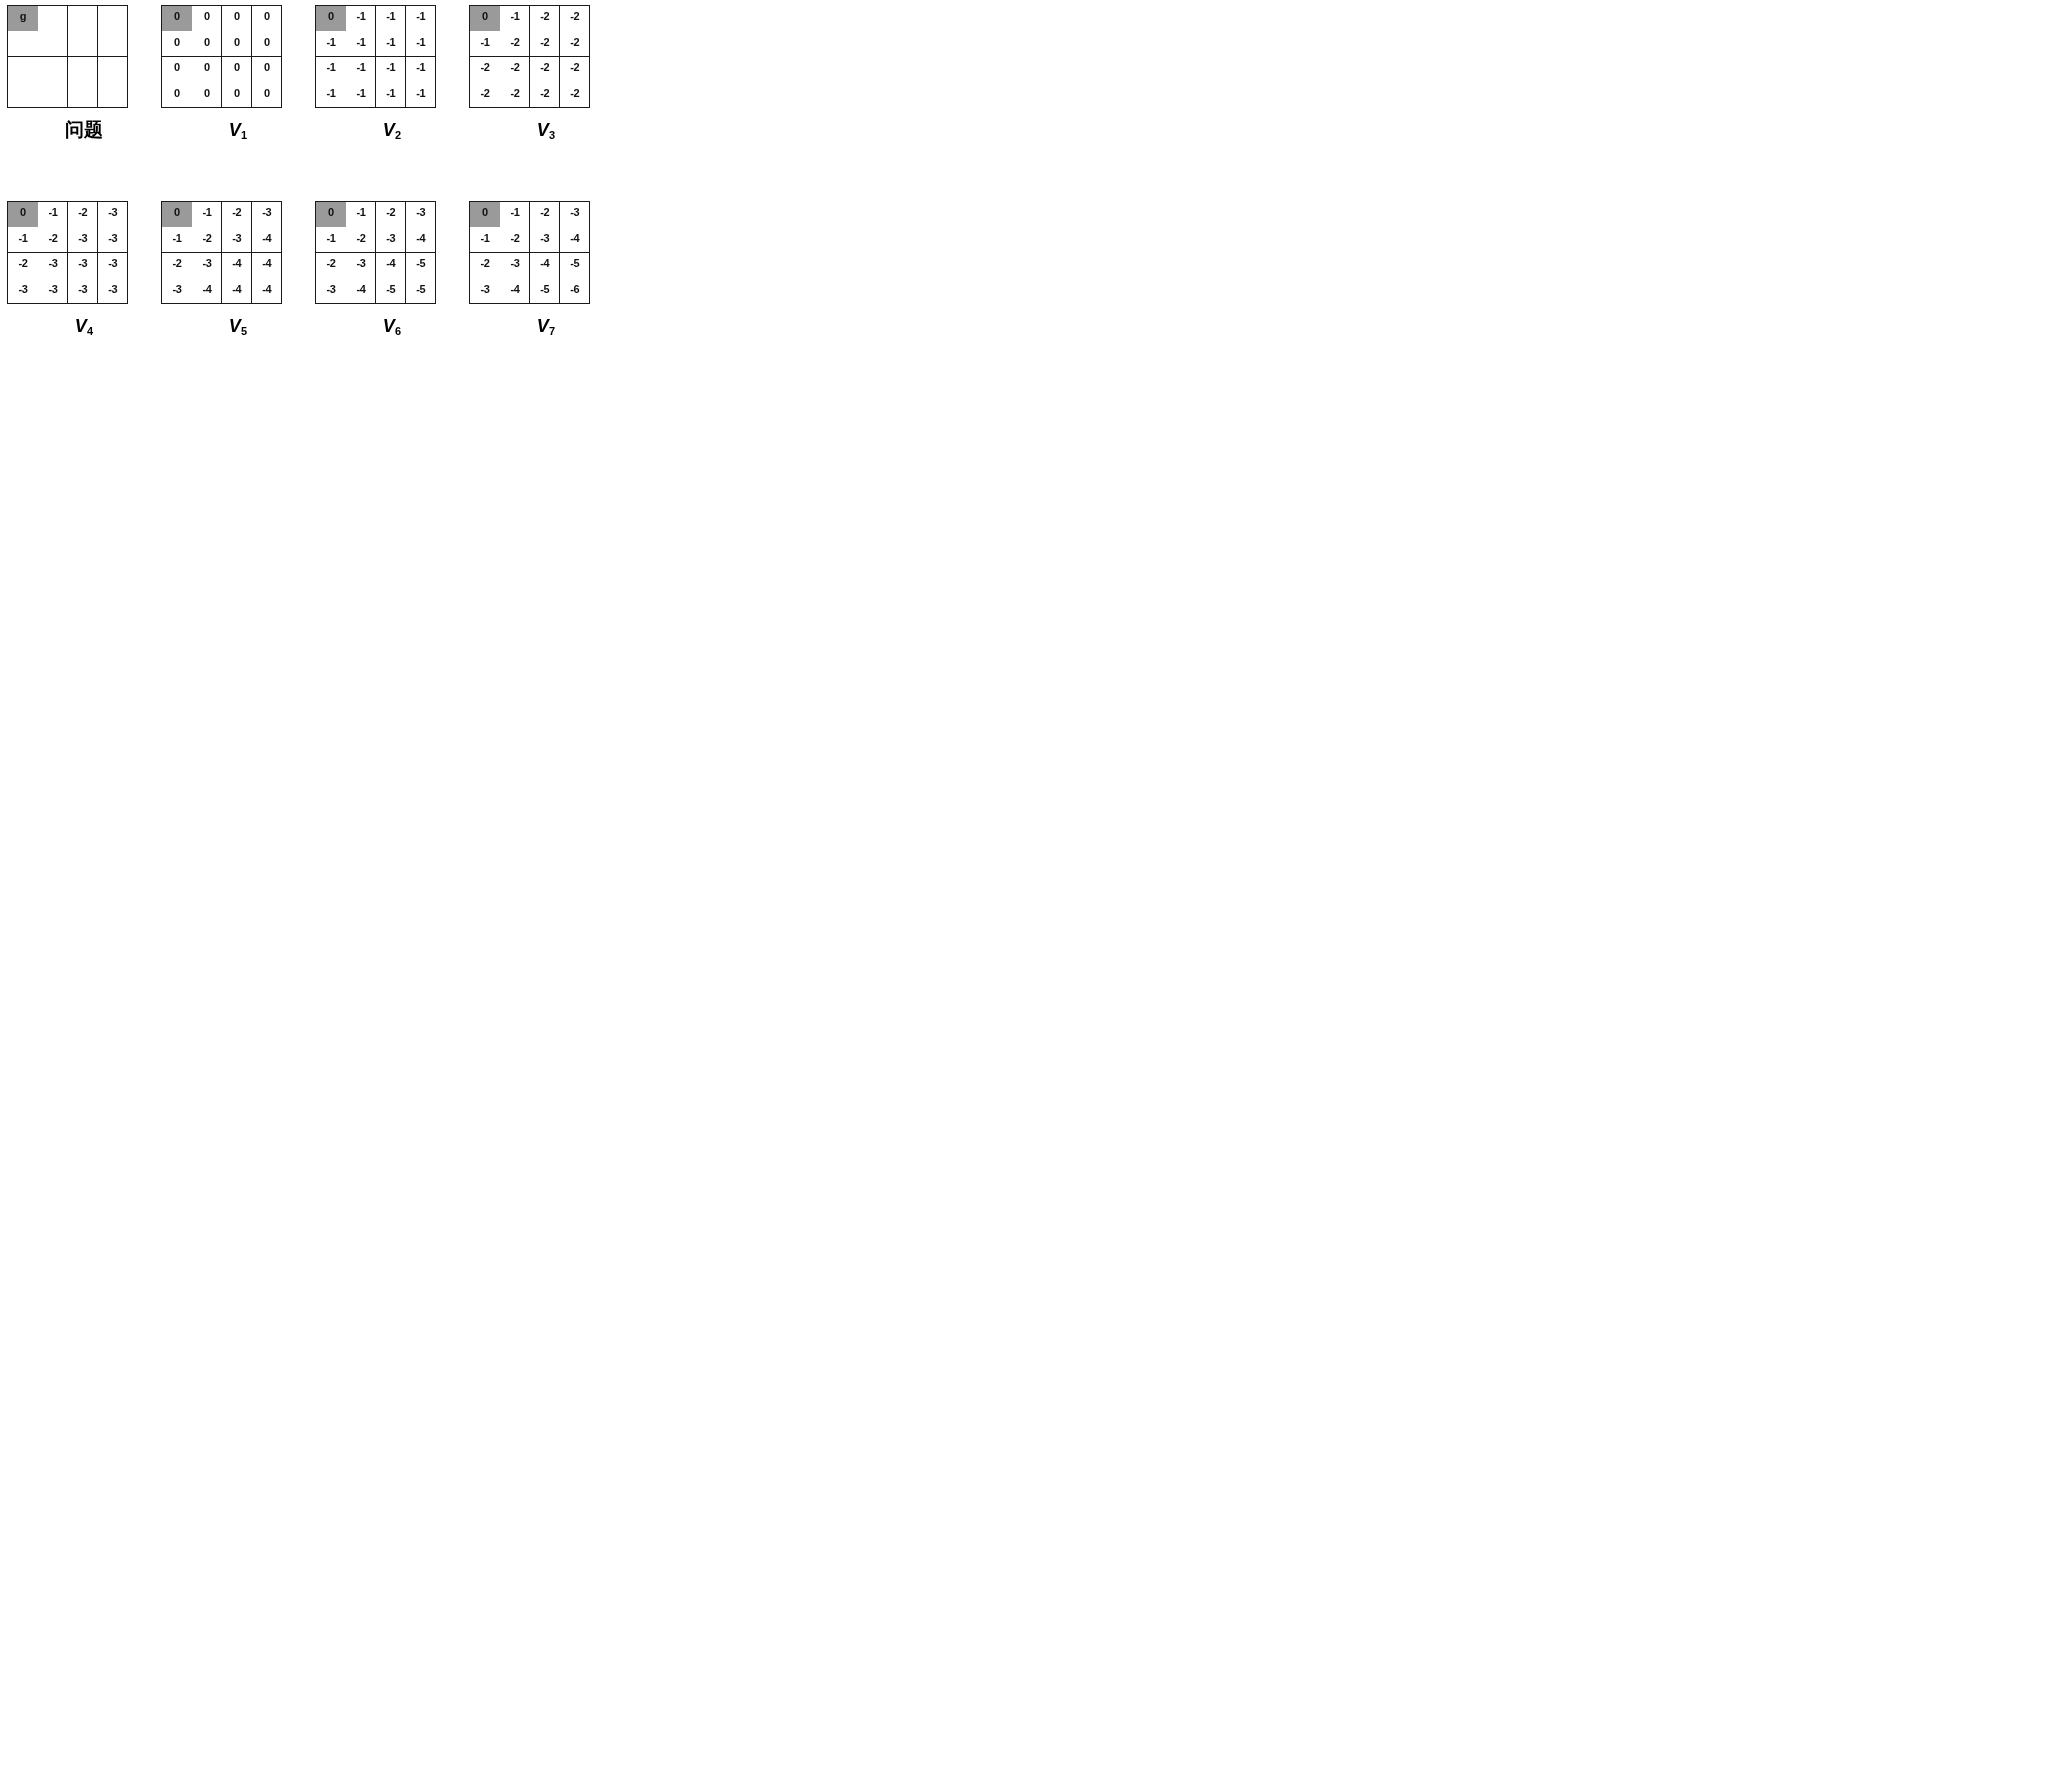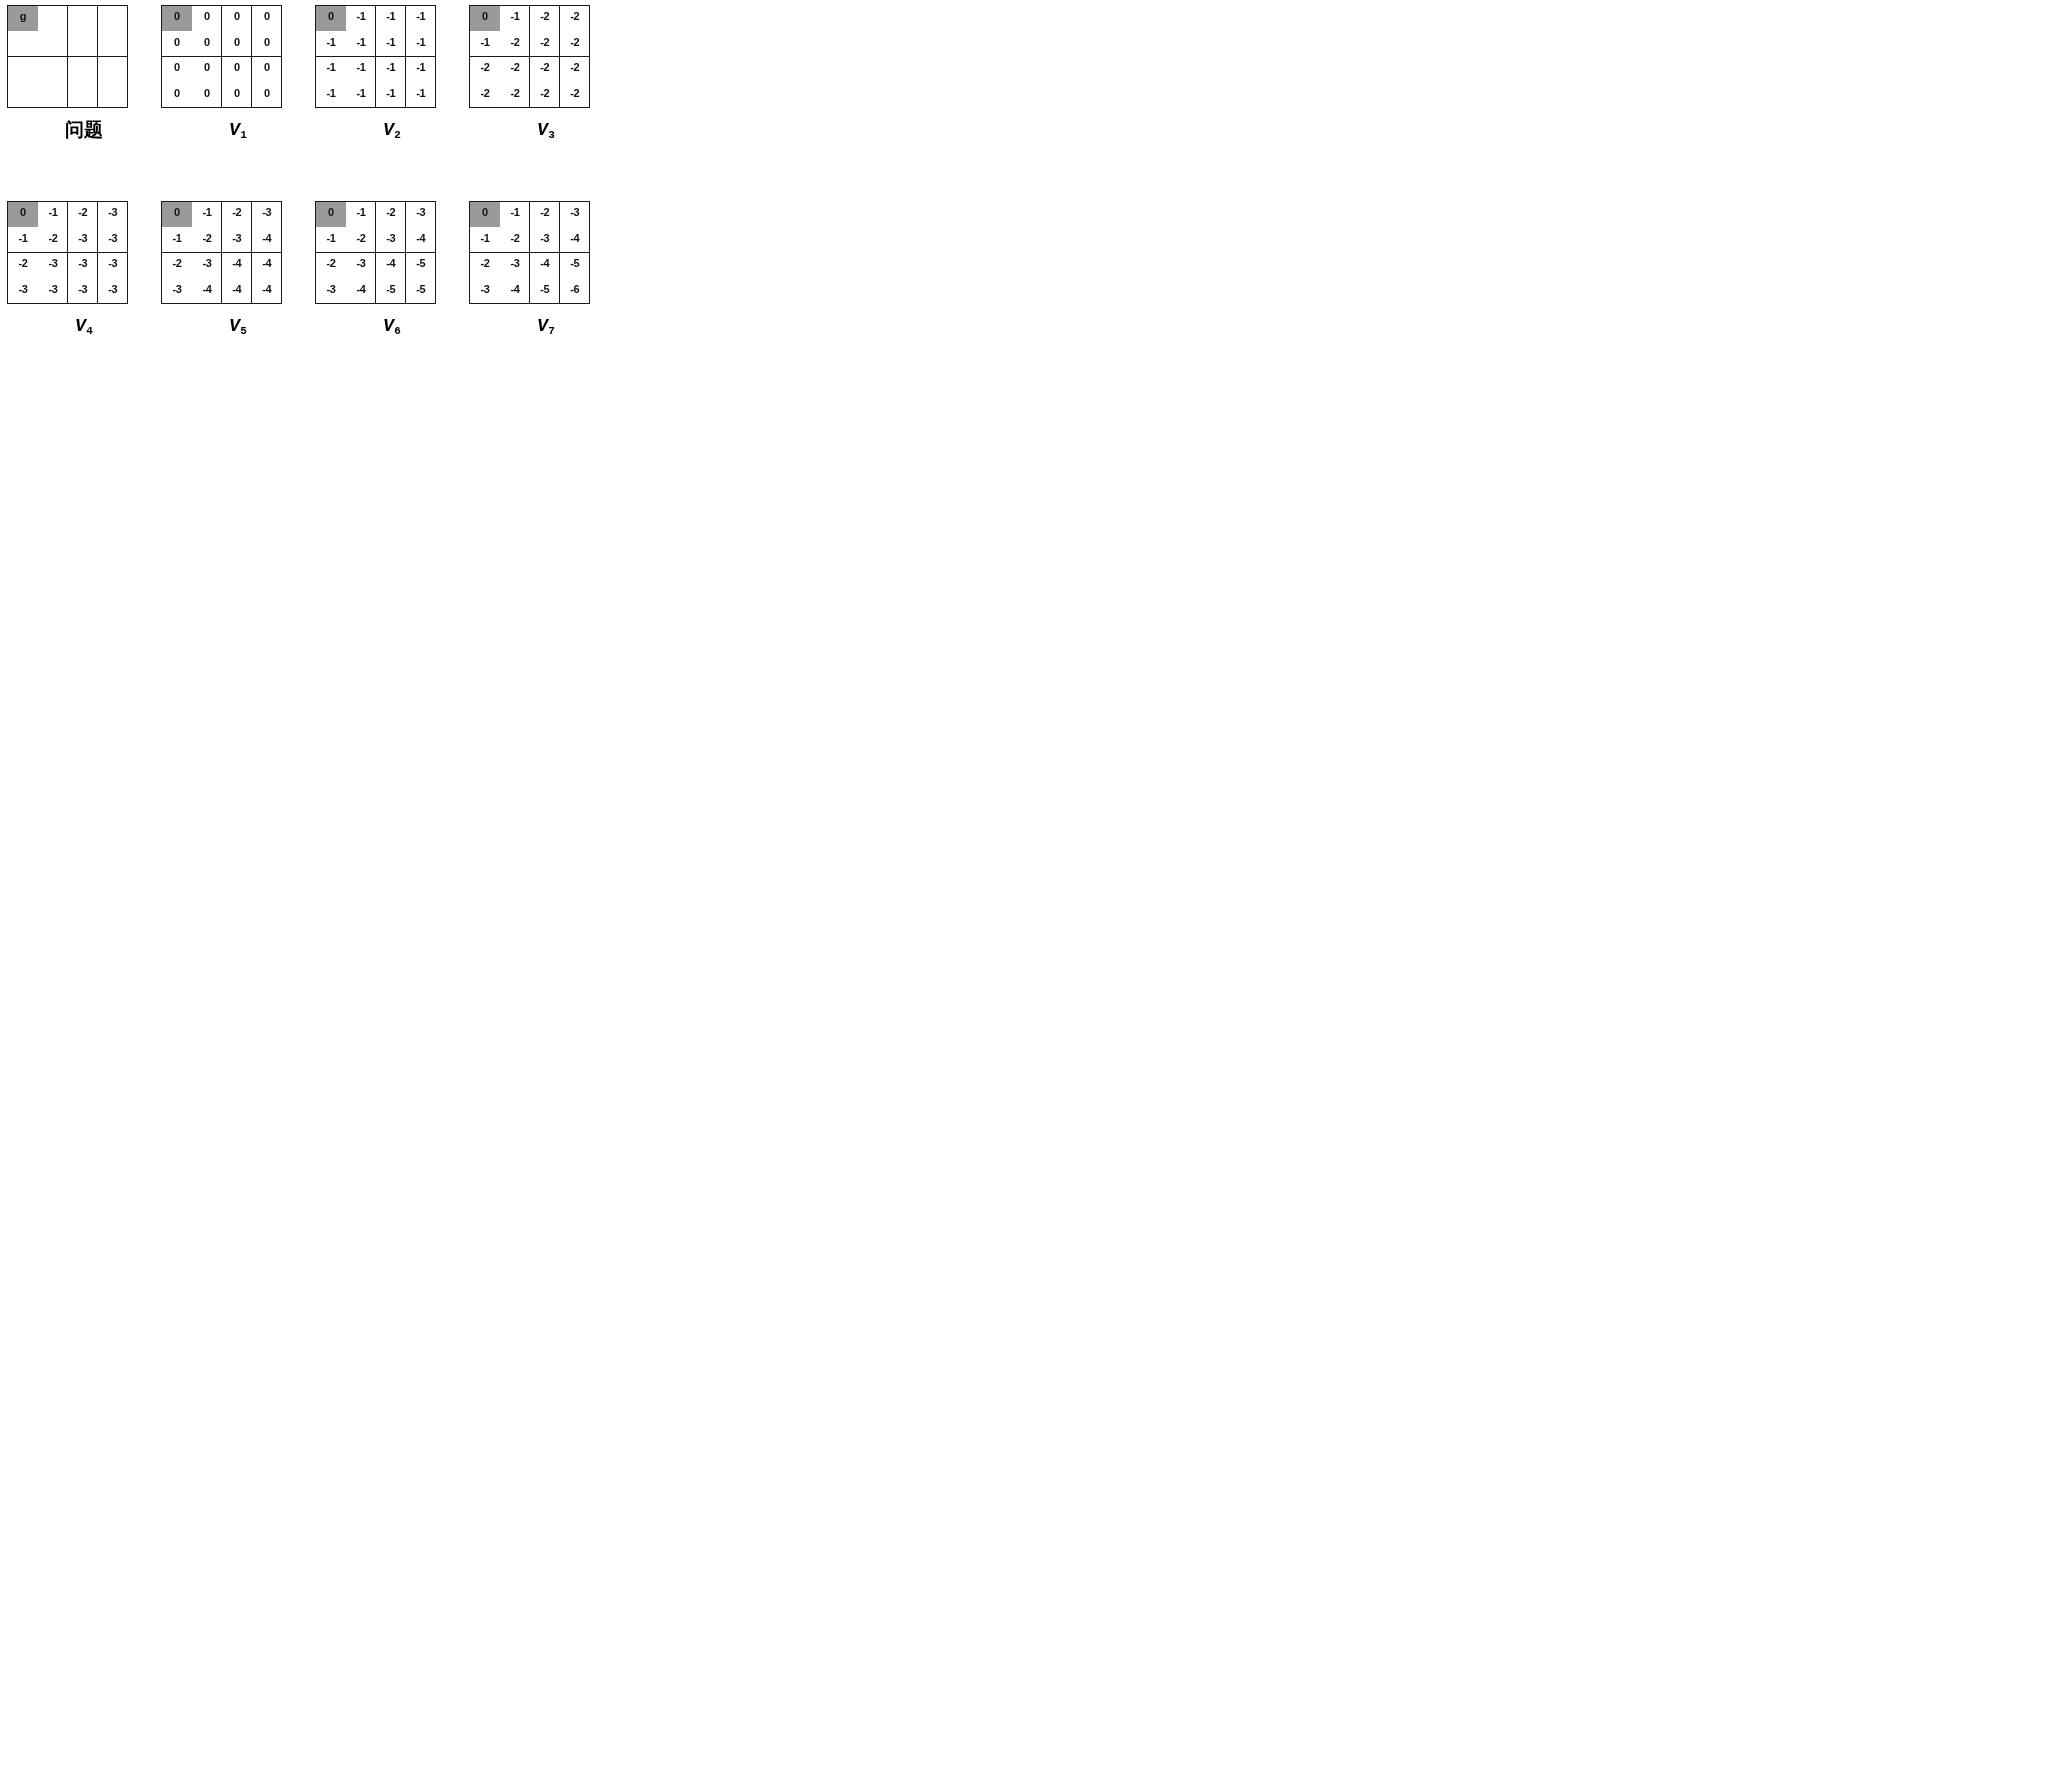--- a/index.html
+++ b/index.html
@@ -37,21 +37,21 @@
     margin-top:10px; height:23px;
     display:flex; align-items:center; justify-content:center;
     color:#000000;
     margin-left:32px;
   }
   .cjk-label {
     font-family:"Liberation Serif", serif;
     font-weight:bold; font-size:19px; line-height:1;
   }
   .v-label {
-    font-family:Liberation Mono, monospace;
+    font-family:Liberation Sans, sans-serif;
     font-weight:bold; font-style:italic; font-size:18px; line-height:1;
   }
   .v-label sub {
     font-style:normal; font-size:11px; line-height:0;
     vertical-align:-0.35em; margin-left:0.4px;
   }
 </style>
 </head>
 <body>
 

